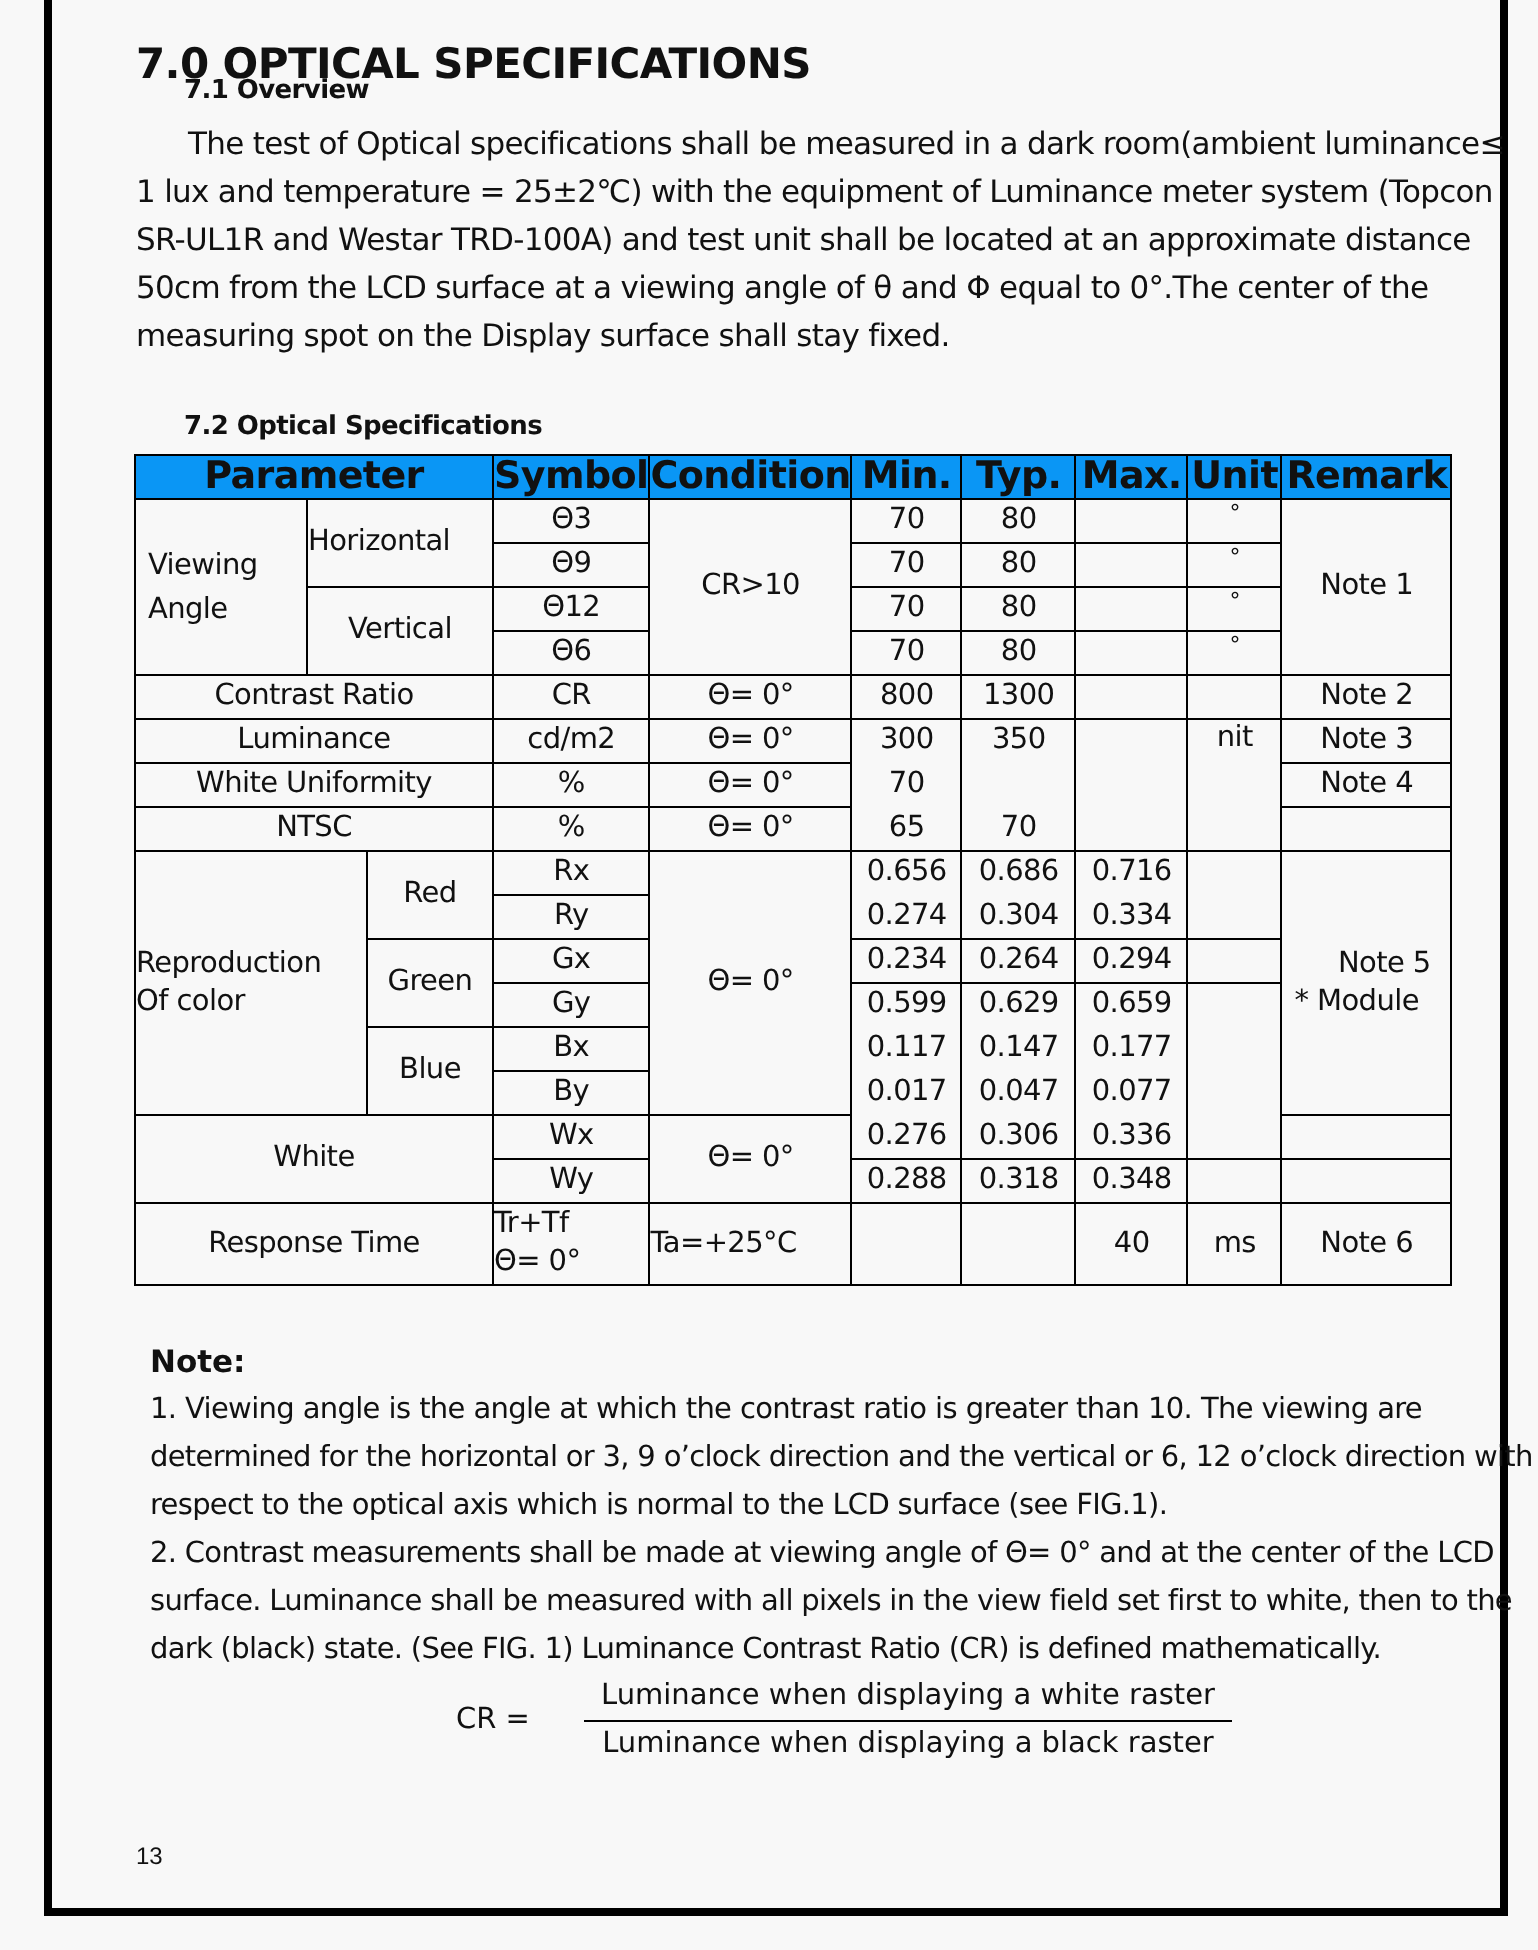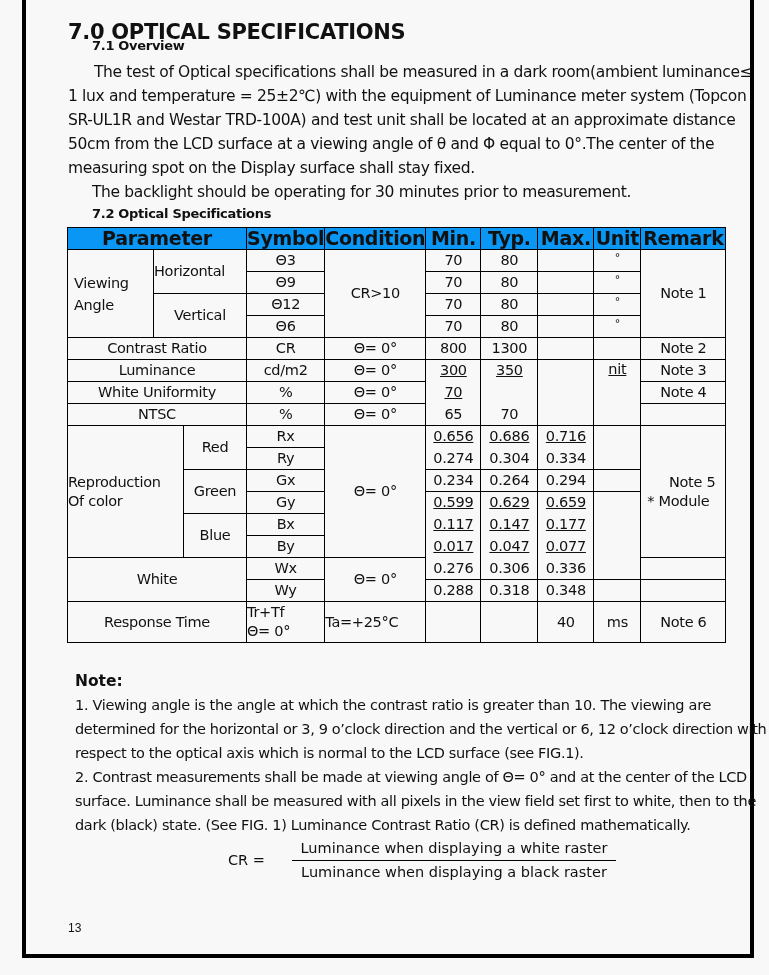--- a/index.html
+++ b/index.html
@@ -20,21 +20,21 @@
   .spec-table {
     position:absolute; left:67px; top:227px; border-collapse:collapse; table-layout:fixed;
     font-size:14.5px; letter-spacing:-0.3px;
   }
   .spec-table th, .spec-table td {
     border:1px solid #000; padding:0; text-align:center; vertical-align:middle;
     line-height:19px; overflow:hidden; white-space:nowrap;
   }
   .spec-table th { background:#0a96f5; font-weight:bold; font-size:19px; height:21px; }
   .spec-table td { height:21px; }
-  .nb-b { border-bottom:none !important;text-decoration:underline; }
+  .nb-b { border-bottom:none !important; }
   .nb-t { border-top:none !important; }
   .left { text-align:left !important; }
   .deg { font-size:11px; position:relative; top:-4px; }
 
   .note-title { position:absolute; left:75px; top:672px; font-size:15.5px; font-weight:bold; }
   .note-para { position:absolute; left:75px; width:636px; font-size:14.5px; line-height:24px; letter-spacing:-0.35px; }
   .note-para .line { display:block; white-space:nowrap; }
   .just { text-align:justify; text-align-last:justify; }
 
   .cr-label { position:absolute; left:228px; top:852px; font-size:14.5px; }
@@ -50,21 +50,20 @@
 
 <div class="h1">7.0 OPTICAL SPECIFICATIONS</div>
 
 <div class="h2" style="top:38px">7.1 Overview</div>
 <div class="para" style="top:60px">
   <span class="line" style="padding-left:26px">The test of Optical specifications shall be measured in a dark room(ambient luminance≤</span>
   <span class="line">1 lux and temperature = 25±2℃) with the equipment of Luminance meter system (Topcon</span>
   <span class="line">SR-UL1R and Westar TRD-100A) and test unit shall be located at an approximate distance</span>
   <span class="line">50cm from the LCD surface at a viewing angle of θ and Φ equal to 0°.The center of the</span>
   <span class="line">measuring spot on the Display surface shall stay fixed.</span>
-  <span class="line" style="padding-left:24px">The backlight should be operating for 30 minutes prior to measurement.</span>
 </div>
 
 <div class="h2" style="top:206px">7.2 Optical Specifications</div>
 
 <table class="spec-table">
   <colgroup>
     <col style="width:86px">
       <col style="width:30px">
       <col style="width:63px">
     <col style="width:67px">

